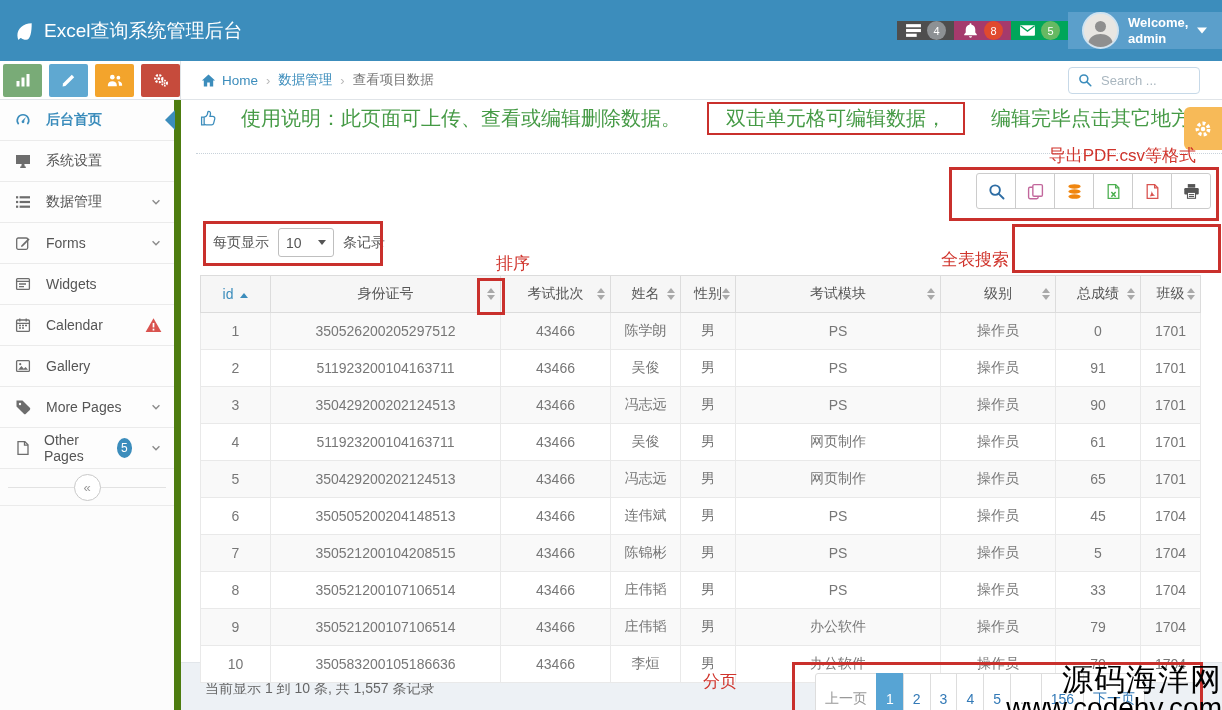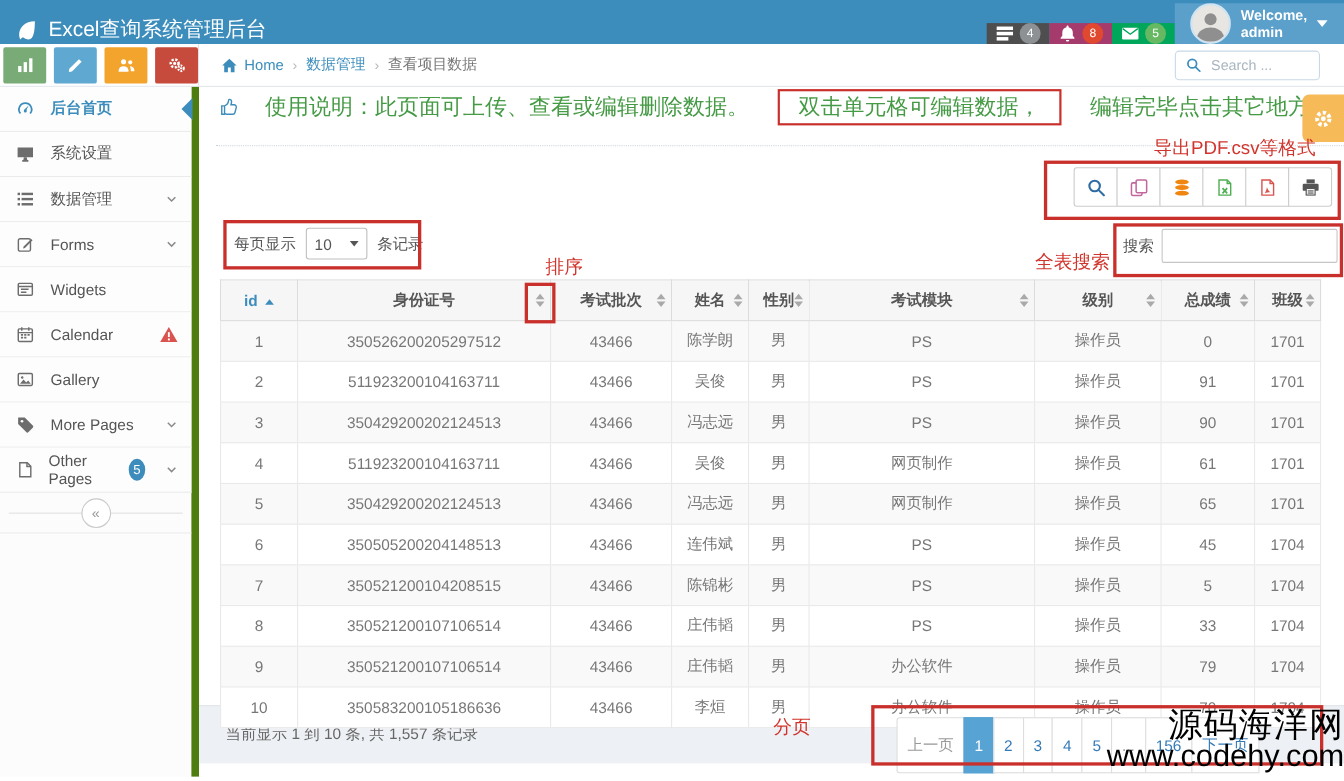--- a/index.html
+++ b/index.html
@@ -1,19 +1,19 @@
 <!DOCTYPE html>
 <html><head>
 <meta charset="utf-8">
 <style>
   html,body{margin:0;padding:0;width:1222px;height:710px;overflow:hidden;
     font-family:"Liberation Sans","DejaVu Sans",sans-serif;background:#fff;}
   svg{display:block}
   
-  .navbar{height:40px;background:#3c8dbc;display:flex;align-items:flex-end}
+  .navbar{height:61px;background:#3c8dbc;display:flex;align-items:center}
   .brand{display:flex;align-items:center;gap:9px;padding:0 13px;color:#fff;font-size:19px;font-weight:500;white-space:nowrap}
   .brand .bicon svg{width:22px;height:22px;color:#fff}
   .nav-right{margin-left:auto;display:flex;align-items:stretch}
   .nav-btn{width:57px;display:flex;align-items:center;justify-content:center;gap:5px;color:#fff;cursor:pointer}
   .nav-btn svg{width:17px;height:17px}
   .nb-badge{min-width:19px;height:19px;border-radius:50%;font-size:11px;display:flex;align-items:center;justify-content:center;color:#fff}
   .user-panel{background:#5b9fcb;display:flex;align-items:center;gap:9px;padding:0 14px;color:#fff;font-size:13px;width:126px;cursor:pointer}
   .avatar{width:33px;height:33px;border-radius:50%;border:2px solid #cfe3f1;overflow:hidden;flex:0 0 auto;background:#e8e6e2}
   .welcome{line-height:1.2;font-weight:bold}
   .user-caret svg{width:10px;height:7px;color:#fff}
@@ -66,21 +66,21 @@
   .ebtn:last-child{border-radius:0 3px 3px 0}
   .eicon svg{width:17px;height:17px}
   
   .plen{position:absolute;left:32px;top:128px;display:flex;align-items:center;gap:9px;font-size:14px;color:#555;z-index:10}
   .plen-select{width:56px;height:29px;border:1px solid #bfbfbf;border-radius:3px;background:#fff;display:flex;align-items:center;padding:0 7px;box-sizing:border-box;cursor:pointer;color:#555}
   .sel-caret{margin-left:auto;width:0;height:0;border-left:4px solid transparent;border-right:4px solid transparent;border-top:5px solid #555}
   .tsearch{position:absolute;left:840px;top:129px;display:flex;align-items:center;gap:7px;font-size:14px;color:#555;z-index:10}
   .tsearch input{width:160px;height:31px;border:1px solid #c6c6c6;border-radius:2px;box-sizing:border-box;outline:none;padding:0 6px;font-size:14px;color:#555}
   
   table.dtable{position:absolute;left:19px;top:175px;width:1000px;border-collapse:collapse;table-layout:fixed;z-index:4}
-  .dtable th{position:relative;background:#f6f6f6;border:1px solid #dcdcdc;height:34px;font-size:14px;color:#555;font-weight:bold;cursor:pointer}
+  .dtable th{position:relative;background:#f6f6f6;border:1px solid #dcdcdc;height:34px;font-size:14px;color:#555;font-weight:normal;cursor:pointer}
   .dtable th.id-col{color:#3c8dbc}
   .dtable td{border:1px solid #e9e9e9;height:34px;text-align:center;color:#777;font-size:14px;background:#fff;cursor:cell}
   .dtable tbody tr:nth-child(odd) td{background:#f9f9f9}
   .t-up{display:inline-block;width:0;height:0;border-left:4px solid transparent;border-right:4px solid transparent;border-bottom:5px solid #a9a9a9}
   .t-dn{display:inline-block;width:0;height:0;border-left:4px solid transparent;border-right:4px solid transparent;border-top:5px solid #a9a9a9}
   .sort2{position:absolute;right:5px;top:50%;transform:translateY(-50%);display:flex;flex-direction:column;gap:2px}
   .id-asc{display:inline-block;margin-left:7px;width:0;height:0;border-left:4px solid transparent;border-right:4px solid transparent;border-bottom:5px solid #3c8dbc;vertical-align:1px}
   
   .tfooter{position:absolute;left:0;right:0;top:562px;height:52px;background:#edf1f5;border-top:1px solid #e2e6ea;z-index:3}
   .finfo{position:absolute;left:24px;top:0;height:52px;display:flex;align-items:center;font-size:14px;color:#666}
@@ -433,24 +433,20 @@
       </div>
 
     <div class="plen">
       <span>每页显示</span>
       <span class="plen-select">
         <span>10</span>
           <span class="sel-caret"></span>
       </span>
       <span>条记录</span>
     </div>
-    <div class="tsearch">
-      <span>搜索</span>
-      <input value="" style="">
-    </div>
 
     <table class="dtable">
       <colgroup id="tbl-cols">
           <col style="width:70px">
           <col style="width:230px">
           <col style="width:110px">
           <col style="width:70px">
           <col style="width:55px">
           <col style="width:205px">
           <col style="width:115px">

